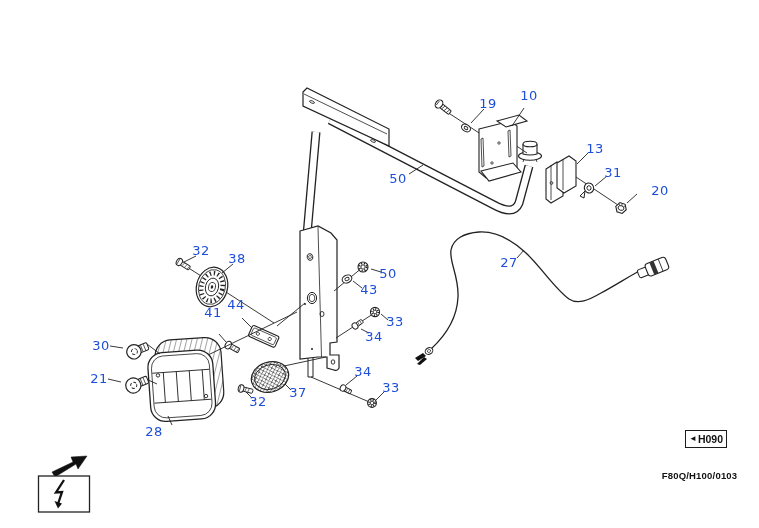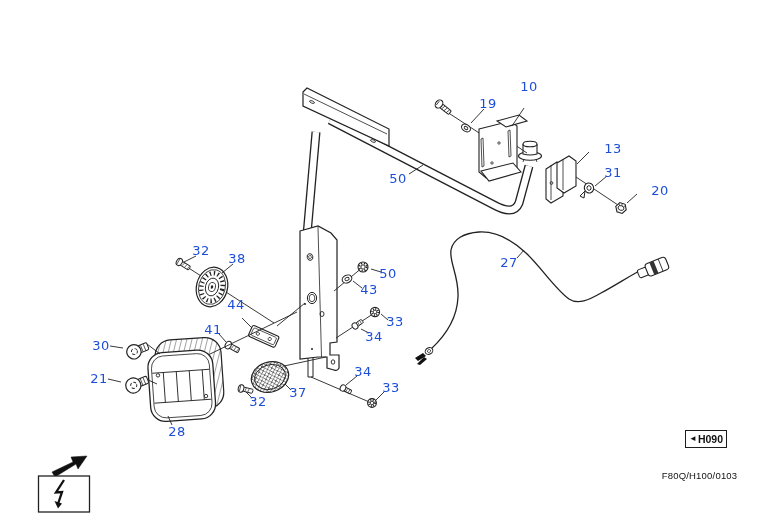--- a/index.html
+++ b/index.html
@@ -14,21 +14,21 @@
     font-family:"DejaVu Sans", sans-serif;
   }
   #nav-box{
     position:absolute;left:685px;top:430px;width:40px;height:16px;
     border:1.5px solid #1c1c1c;display:flex;align-items:center;justify-content:center;
     font-size:10.5px;font-weight:700;color:#111;gap:1px;background:#fff;
   }
   #nav-box .tri{font-size:8px;line-height:1;}
   #doc-code{
     position:absolute;left:647px;top:470px;width:105px;text-align:center;
-    font-size:9.5px;font-weight:400;color:#111;letter-spacing:.2px;
+    font-size:9.5px;font-weight:700;color:#111;letter-spacing:.2px;
   }
 </style>
 </head>
 <body>
 
 <div id="stage">
 
 <svg width="759" height="528" viewBox="0 0 759 528">
   <defs>
     <pattern id="hatchLamp" width="5" height="5" patternUnits="userSpaceOnUse" patternTransform="rotate(18)">
@@ -263,40 +263,40 @@
     <rect x="38.5" y="476" width="51" height="36" fill="#fff" stroke="#222" stroke-width="1.3"></rect>
     <g>
       <path d="M64,480 L56,492.5 L62,492 L58,504" fill="none" stroke="#111" stroke-width="2.3"></path>
       <path d="M58,508.5 L54.5,501 L62,503.5 Z" fill="#111"></path>
     </g>
   </g>
 </svg>
 
 <div class="plbl" style="left:398px;top:178px">50</div>
 <div class="plbl" style="left:488px;top:103px">19</div>
-<div class="plbl" style="left:529px;top:86px">10</div>
-<div class="plbl" style="left:613px;top:148px">13</div>
+<div class="plbl" style="left:529px;top:95px">10</div>
+<div class="plbl" style="left:595px;top:148px">13</div>
 <div class="plbl" style="left:613px;top:172px">31</div>
 <div class="plbl" style="left:660px;top:190px">20</div>
 <div class="plbl" style="left:509px;top:262px">27</div>
 <div class="plbl" style="left:201px;top:250px">32</div>
 <div class="plbl" style="left:237px;top:258px">38</div>
 <div class="plbl" style="left:388px;top:273px">50</div>
 <div class="plbl" style="left:369px;top:289px">43</div>
 <div class="plbl" style="left:236px;top:304px">44</div>
-<div class="plbl" style="left:213px;top:329px">41</div>
+<div class="plbl" style="left:213px;top:312px">41</div>
 <div class="plbl" style="left:395px;top:321px">33</div>
 <div class="plbl" style="left:374px;top:336px">34</div>
 <div class="plbl" style="left:101px;top:345px">30</div>
 <div class="plbl" style="left:99px;top:378px">21</div>
 <div class="plbl" style="left:363px;top:371px">34</div>
 <div class="plbl" style="left:391px;top:387px">33</div>
 <div class="plbl" style="left:258px;top:401px">32</div>
 <div class="plbl" style="left:298px;top:392px">37</div>
-<div class="plbl" style="left:177px;top:431px">28</div>
+<div class="plbl" style="left:154px;top:431px">28</div>
 
 <div id="nav-box">
   <span class="tri">◄</span>
   <span>H090</span>
 </div>
 <div id="doc-code">F80Q/H100/0103</div>
 
 </div>
 
 </body></html>

